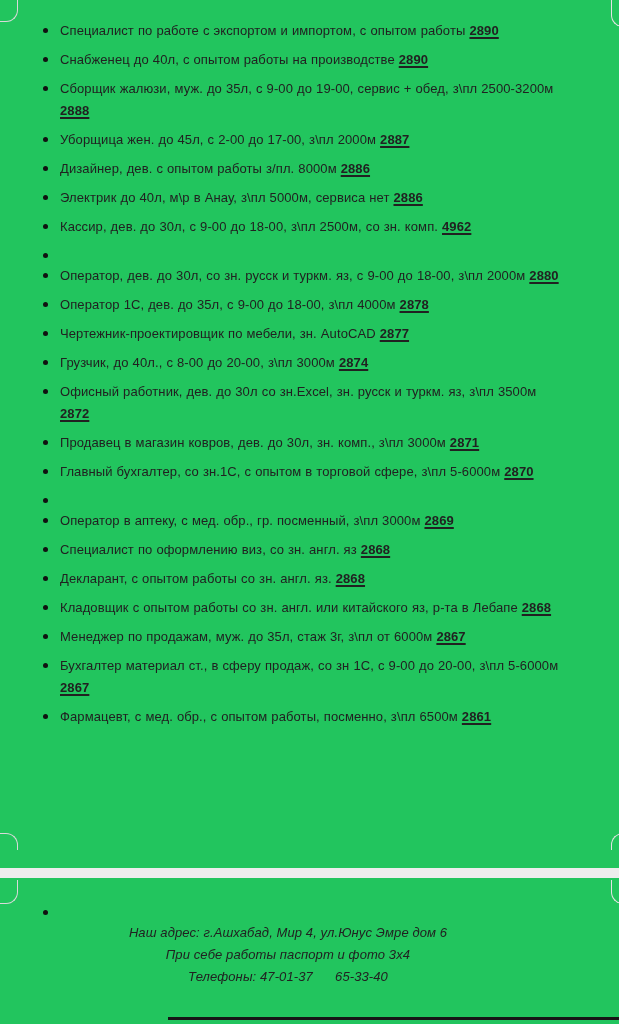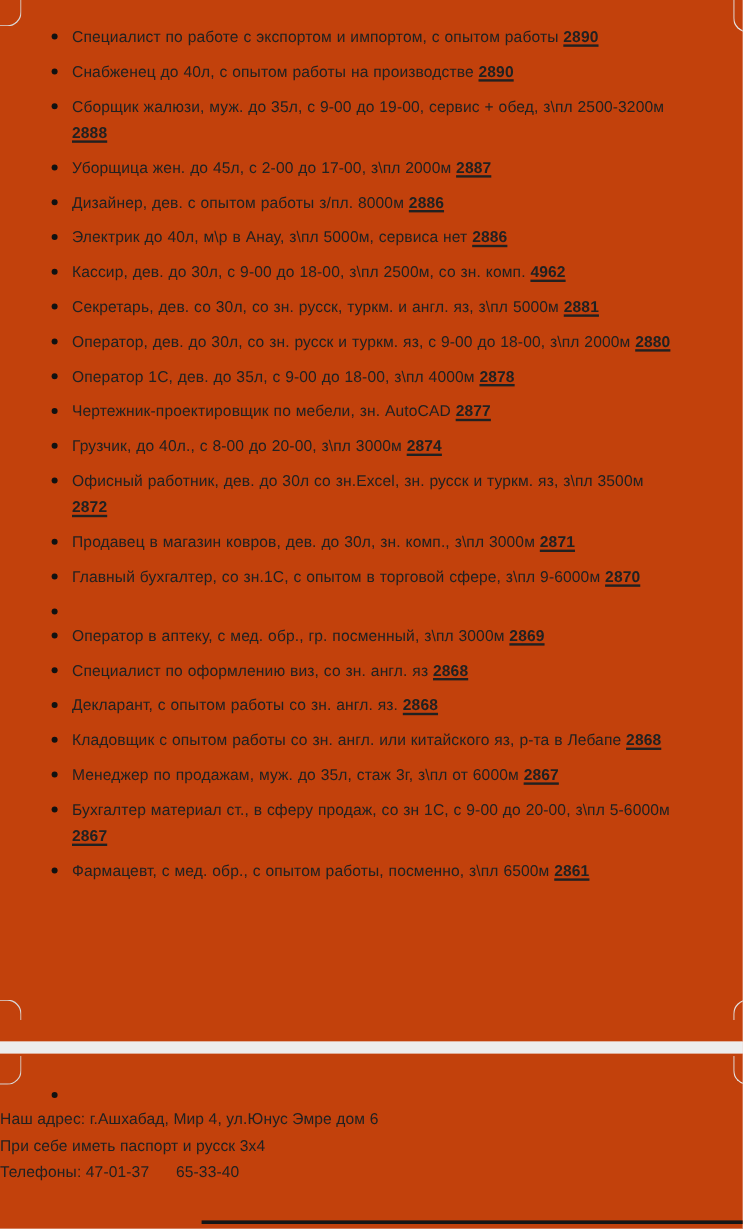--- a/index.html
+++ b/index.html
@@ -7,21 +7,21 @@
     width:619px;height:1024px;
     background:#ffffff;
     font-family:"Liberation Sans", sans-serif;
     color:#212121;
     overflow:hidden;
     position:relative;
   }
   .viewer{position:absolute;inset:0;}
 
   
-  .page{position:absolute;left:0;right:0;background:#c2410c;}
+  .page{position:absolute;left:0;right:0;background:#22c55e;}
   .page1{top:0;height:868px;}
   .page-gap{position:absolute;top:868px;left:0;right:0;height:10px;background:#ededed;}
   .page2{top:878px;height:146px;}
 
   
   .corner{position:absolute;pointer-events:none;}
   .c-tl{left:-20px;top:-20px;width:37px;height:41px;
         border-right:1px solid #d9d9d9;border-bottom:1px solid #d9d9d9;
         border-bottom-right-radius:12px;}
   .c-tr{left:611px;top:-24px;width:37px;height:50px;
@@ -46,22 +46,22 @@
   .dot{flex:none;width:5px;height:5px;border-radius:50%;background:#111;
        margin-top:8px;margin-right:12px;}
   .jtext{font-size:13px;line-height:22px;white-space:pre-wrap;
          letter-spacing:0.1px;word-spacing:0.3px;}
   .num{font-weight:700;text-decoration:underline;
        text-decoration-thickness:1.5px;text-underline-offset:2px;}
   .num.own-line{display:block;width:-moz-fit-content;width:fit-content;}
 
   
   ul.job-list.p2{padding-top:24px;}
-  .footer{width:576px;text-align:left;font-size:13px;line-height:22px;
-          letter-spacing:0.1px;}
+  .footer{width:576px;text-align:center;font-size:13px;line-height:22px;
+          letter-spacing:0.1px;font-style:italic;}
   .footer div{white-space:pre-wrap;}
   .black-line{position:absolute;left:168px;top:1017px;width:451px;height:3px;
           background:#161616;}
 </style>
 </head>
 <body>
 
 <div class="viewer">
 
   <div class="page page1">
@@ -103,21 +103,20 @@
         </li>
 
         <li class="job-item">
           <span class="dot"></span>
           <span class="jtext"><span>Кассир, дев. до 30л, с 9-00 до 18-00, з\пл 2500м, со зн. комп. </span><span class="num">4962</span></span>
         </li>
 
 
         <li class="job-item">
           <span class="dot"></span>
-          <span class="jtext"><span>Секретарь, дев. со 30л, со зн. русск, туркм. и англ. яз, з\пл 5000м </span><span class="num">2881</span></span>
         </li>
 
         <li class="job-item">
           <span class="dot"></span>
           <span class="jtext"><span>Оператор, дев. до 30л, со зн. русск и туркм. яз, с 9-00 до 18-00, з\пл 2000м </span><span class="num">2880</span></span>
         </li>
 
         <li class="job-item">
           <span class="dot"></span>
           <span class="jtext"><span>Оператор 1С, дев. до 35л, с 9-00 до 18-00, з\пл 4000м </span><span class="num">2878</span></span>
@@ -139,21 +138,21 @@
           <span class="jtext"><span>Офисный работник, дев. до 30л со зн.Excel, зн. русск и туркм. яз, з\пл 3500м </span><span class="num own-line">2872</span></span>
         </li>
 
         <li class="job-item">
           <span class="dot"></span>
           <span class="jtext"><span>Продавец в магазин ковров, дев. до 30л, зн. комп., з\пл 3000м </span><span class="num">2871</span></span>
         </li>
 
         <li class="job-item">
           <span class="dot"></span>
-          <span class="jtext"><span>Главный бухгалтер, со зн.1С, с опытом в торговой сфере, з\пл 9-6000м </span><span class="num">2870</span></span>
+          <span class="jtext"><span>Главный бухгалтер, со зн.1С, с опытом в торговой сфере, з\пл 5-6000м </span><span class="num">2870</span></span>
         </li>
 
         <li class="job-item">
           <span class="dot"></span>
         </li>
 
         <li class="job-item">
           <span class="dot"></span>
           <span class="jtext"><span>Оператор в аптеку, с мед. обр., гр. посменный, з\пл 3000м </span><span class="num">2869</span></span>
         </li>
@@ -198,19 +197,19 @@
 
     <ul class="job-list p2">
       <li class="job-item">
         <span class="dot"></span>
         <span class="jtext"></span>
       </li>
     </ul>
 
     <div class="footer">
       <div>Наш адрес: г.Ашхабад, Мир 4, ул.Юнус Эмре дом 6</div>
-      <div>При себе иметь паспорт и русск 3х4</div>
+      <div>При себе работы паспорт и фото 3х4</div>
       <div>Телефоны: 47-01-37      65-33-40</div>
     </div>
   </div>
 
   <div class="black-line"></div>
 </div>
 
 </body></html>

